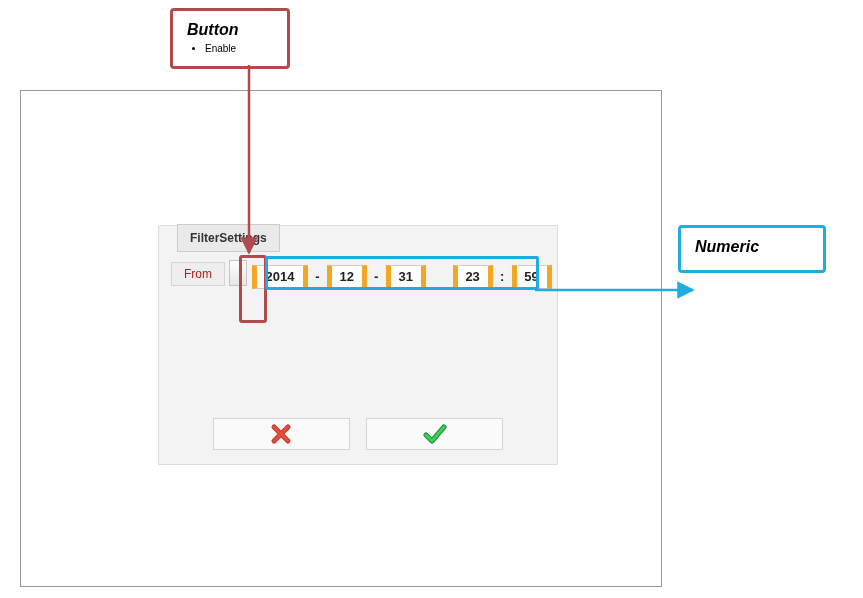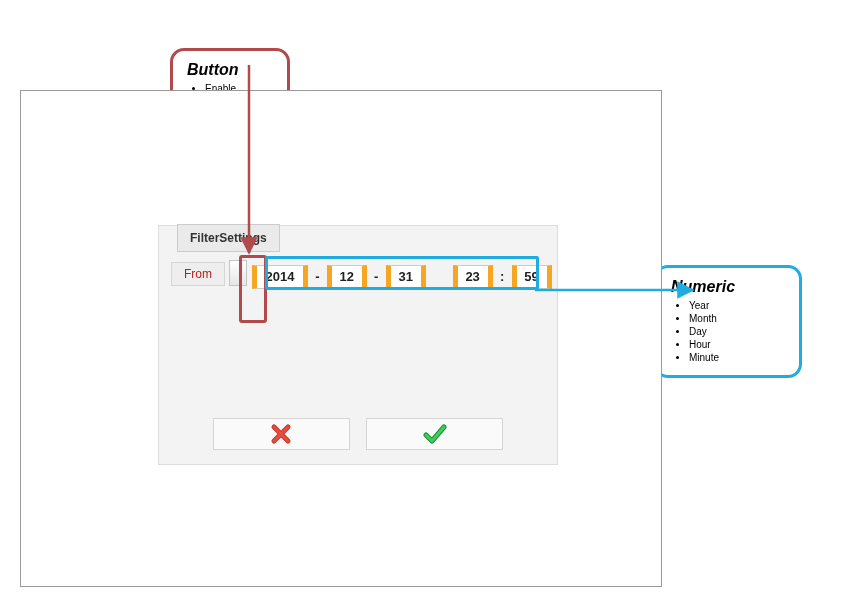--- a/index.html
+++ b/index.html
@@ -12,25 +12,24 @@
     height: 598px;
   }
   .canvas {
     position: absolute; inset:0;
   }
 
   
   .callout {
     position:absolute;
     border: 3px solid;
-    border-radius: 14px;
+    border-radius: 4px;
     background: #fff;
     padding: 10px 14px 10px 14px;
     box-sizing: border-box;
-    margin-top: 40px;
   }
   .callout.red   { border-color:#b14a4a; }
   .callout.blue  { border-color:#20ace0; }
   .callout-title { font-weight:bold; font-style:italic; font-size:16px; margin:0 0 4px 0; }
   .callout ul { margin:0 0 0 18px; padding:0; font-size:10px; }
   .callout li { margin:2px 0; }
 
   
   .frame {
     position:absolute;
@@ -127,29 +126,22 @@
 
 <div class="canvas">
 
   <div class="callout red" style="left:170px; top:8px; width:120px;">
     <div class="callout-title">Button</div>
     <ul>
       <li>Enable</li>
     </ul>
   </div>
 
-  <div class="callout blue" style="left:654px; top:225px; width:148px;">
+  <div class="callout blue" style="left:678px; top:225px; width:148px;">
     <div class="callout-title">Numeric</div>
-    <ul>
-      <li>Year</li>
-      <li>Month</li>
-      <li>Day</li>
-      <li>Hour</li>
-      <li>Minute</li>
-    </ul>
   </div>
 
   <div class="frame"></div>
 
   <div class="dialog">
     <div class="tab">FilterSettings</div>
     <div class="dialog-body">
 
       <div class="row">
         <span class="row-label">From</span>

